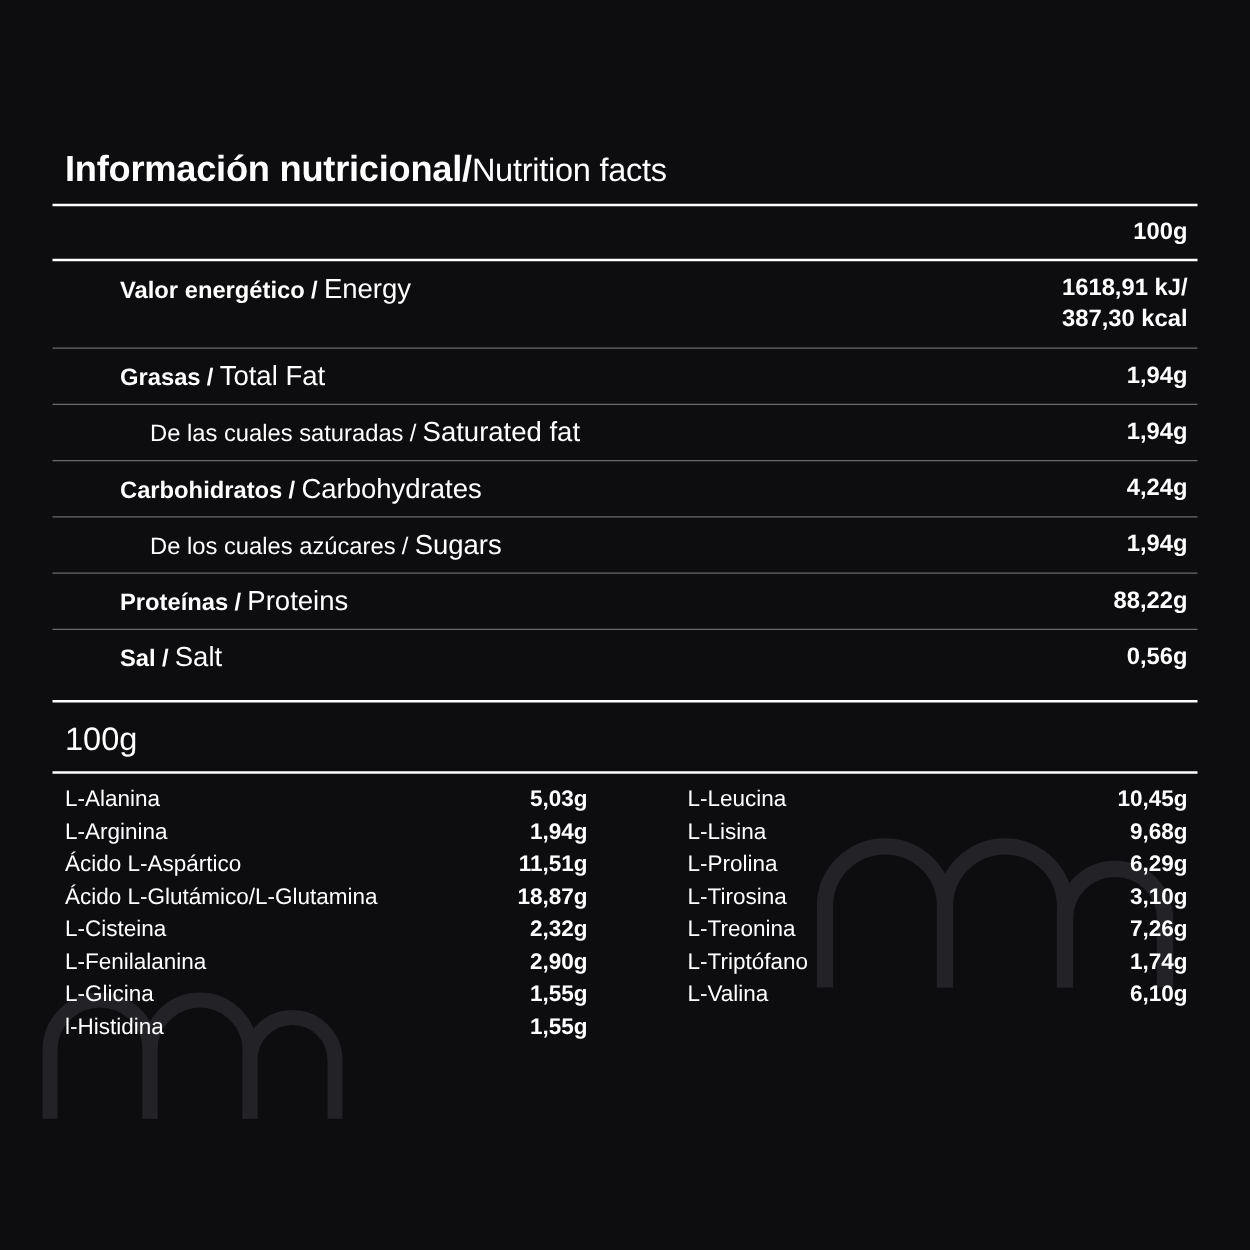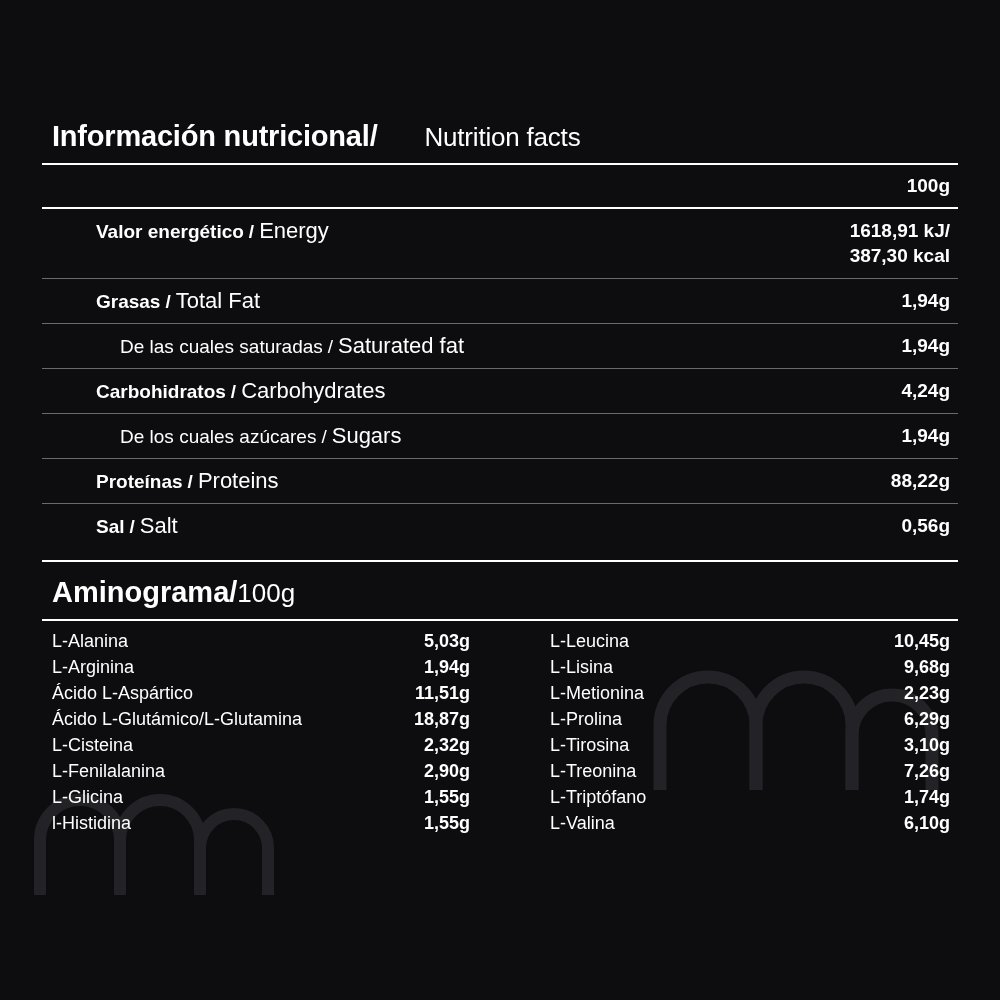--- a/index.html
+++ b/index.html
@@ -47,21 +47,20 @@
   }
   .section-title .es {
     font-size: 29px;
     font-weight: bold;
     letter-spacing: -0.2px;
   }
   .section-title .en {
     font-size: 26px;
     font-weight: normal;
     letter-spacing: -0.2px;
-    margin-left: 47px;
   }
 
   .rule {
     height: 2px;
     background: #ffffff;
     width: 100%;
   }
   .rule-thin {
     height: 1px;
     background: #6a6a6e;
@@ -262,21 +261,20 @@
         <span class="es">Sal</span>
         <span class="sep">/</span>
         <span class="en">Salt</span>
       </span>
       <span class="value">0,56g</span>
     </div>
 
     <div class="rule" style="margin-top:12px;"></div>
 
     <div class="amino-title">
-      <span class="es">Aminograma/</span>
       <span class="en">100g</span>
     </div>
 
     <div class="rule"></div>
 
     <div class="amino-grid">
       <div class="amino-col left">
         <div class="amino-row">
           <span class="name">L-Alanina</span>
           <span class="val">5,03g</span>
@@ -314,24 +312,20 @@
       <div class="amino-col right">
         <div class="amino-row">
           <span class="name">L-Leucina</span>
           <span class="val">10,45g</span>
         </div>
         <div class="amino-row">
           <span class="name">L-Lisina</span>
           <span class="val">9,68g</span>
         </div>
         <div class="amino-row">
-          <span class="name">L-Metionina</span>
-          <span class="val">2,23g</span>
-        </div>
-        <div class="amino-row">
           <span class="name">L-Prolina</span>
           <span class="val">6,29g</span>
         </div>
         <div class="amino-row">
           <span class="name">L-Tirosina</span>
           <span class="val">3,10g</span>
         </div>
         <div class="amino-row">
           <span class="name">L-Treonina</span>
           <span class="val">7,26g</span>

